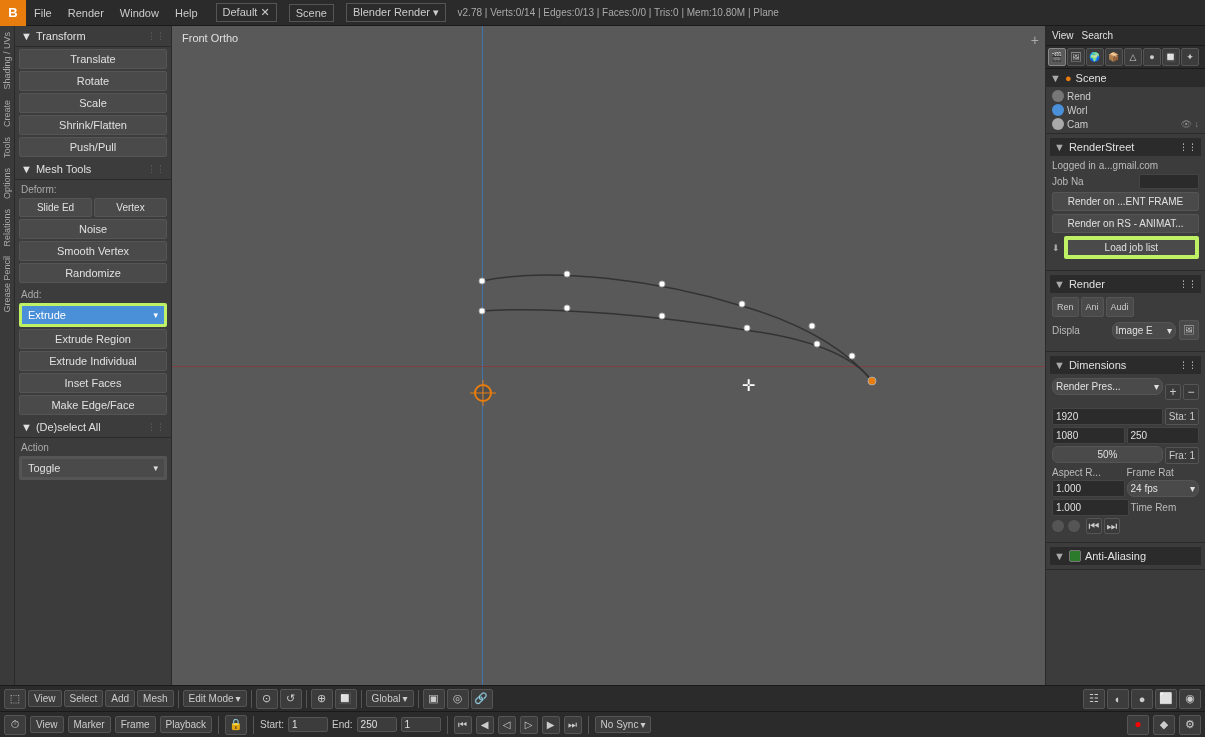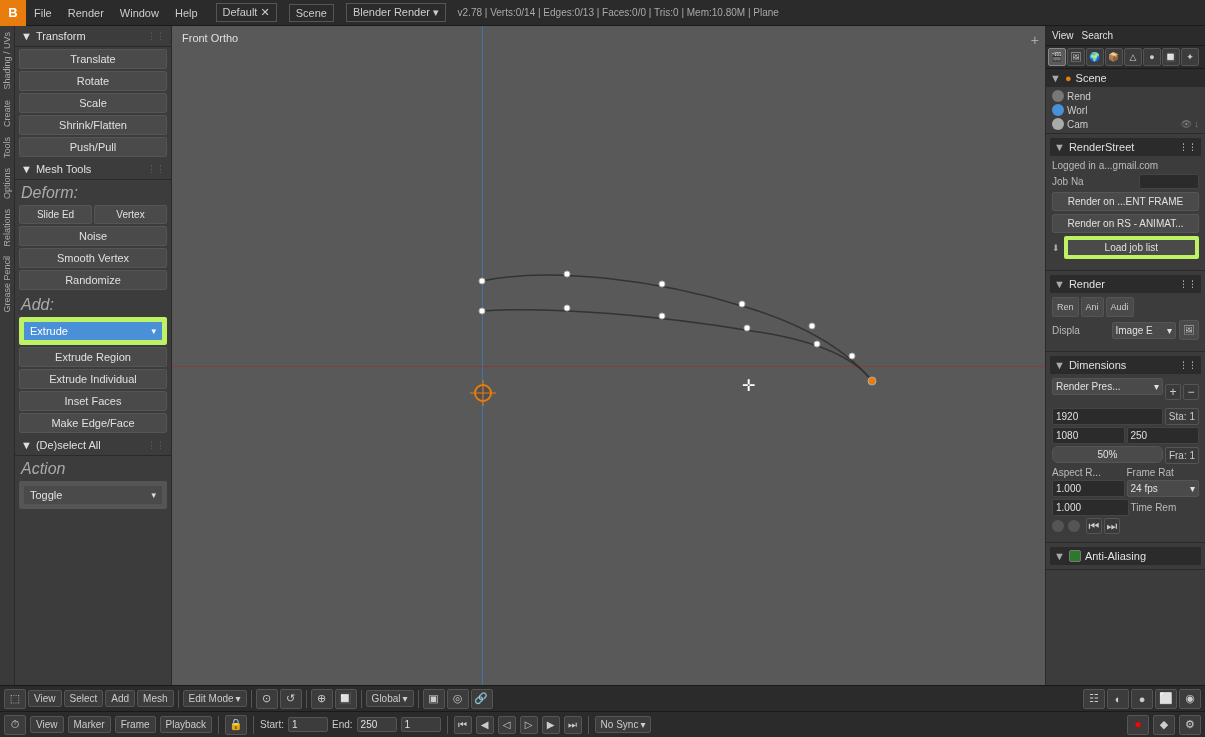--- a/index.html
+++ b/index.html
@@ -345,21 +345,21 @@
       overflow: hidden;
       text-overflow: ellipsis;
     }
     .props-dropdown {
       width: 100%;
       background: #4a4a4a;
       border: 1px solid #555;
       color: #e0e0e0;
       font-size: 10px;
       padding: 2px 3px;
-      border-radius: 2px;
+      border-radius: 7px;
       display: flex;
       align-items: center;
       justify-content: space-between;
       cursor: pointer;
       margin-bottom: 3px;
     }
     .props-icons-row {
       display: flex;
       gap: 2px;
       margin-bottom: 3px;
@@ -460,30 +460,29 @@
       border: 1px solid #555;
       color: #e0e0e0;
       font-size: 10px;
       padding: 3px 2px;
       border-radius: 2px;
       cursor: pointer;
       text-align: center;
     }
     .sidebar-label {
       padding: 4px 6px 1px 6px;
-      font-size: 16px;
+      font-size: 10px;
       color: #aaa;
-      font-style: italic;
     }
     .sidebar-dropdown {
       display: flex;
       align-items: center;
       margin: 2px 4px;
       background: #4a90d9;
-      border: 5px solid #bef264;
+      border: 3px solid #bef264;
       border-radius: 2px;
       color: #fff;
       font-size: 11px;
       padding: 3px 6px;
       cursor: pointer;
     }
     .sidebar-dropdown .dd-arrow {
       margin-left: auto;
       font-size: 9px;
     }

